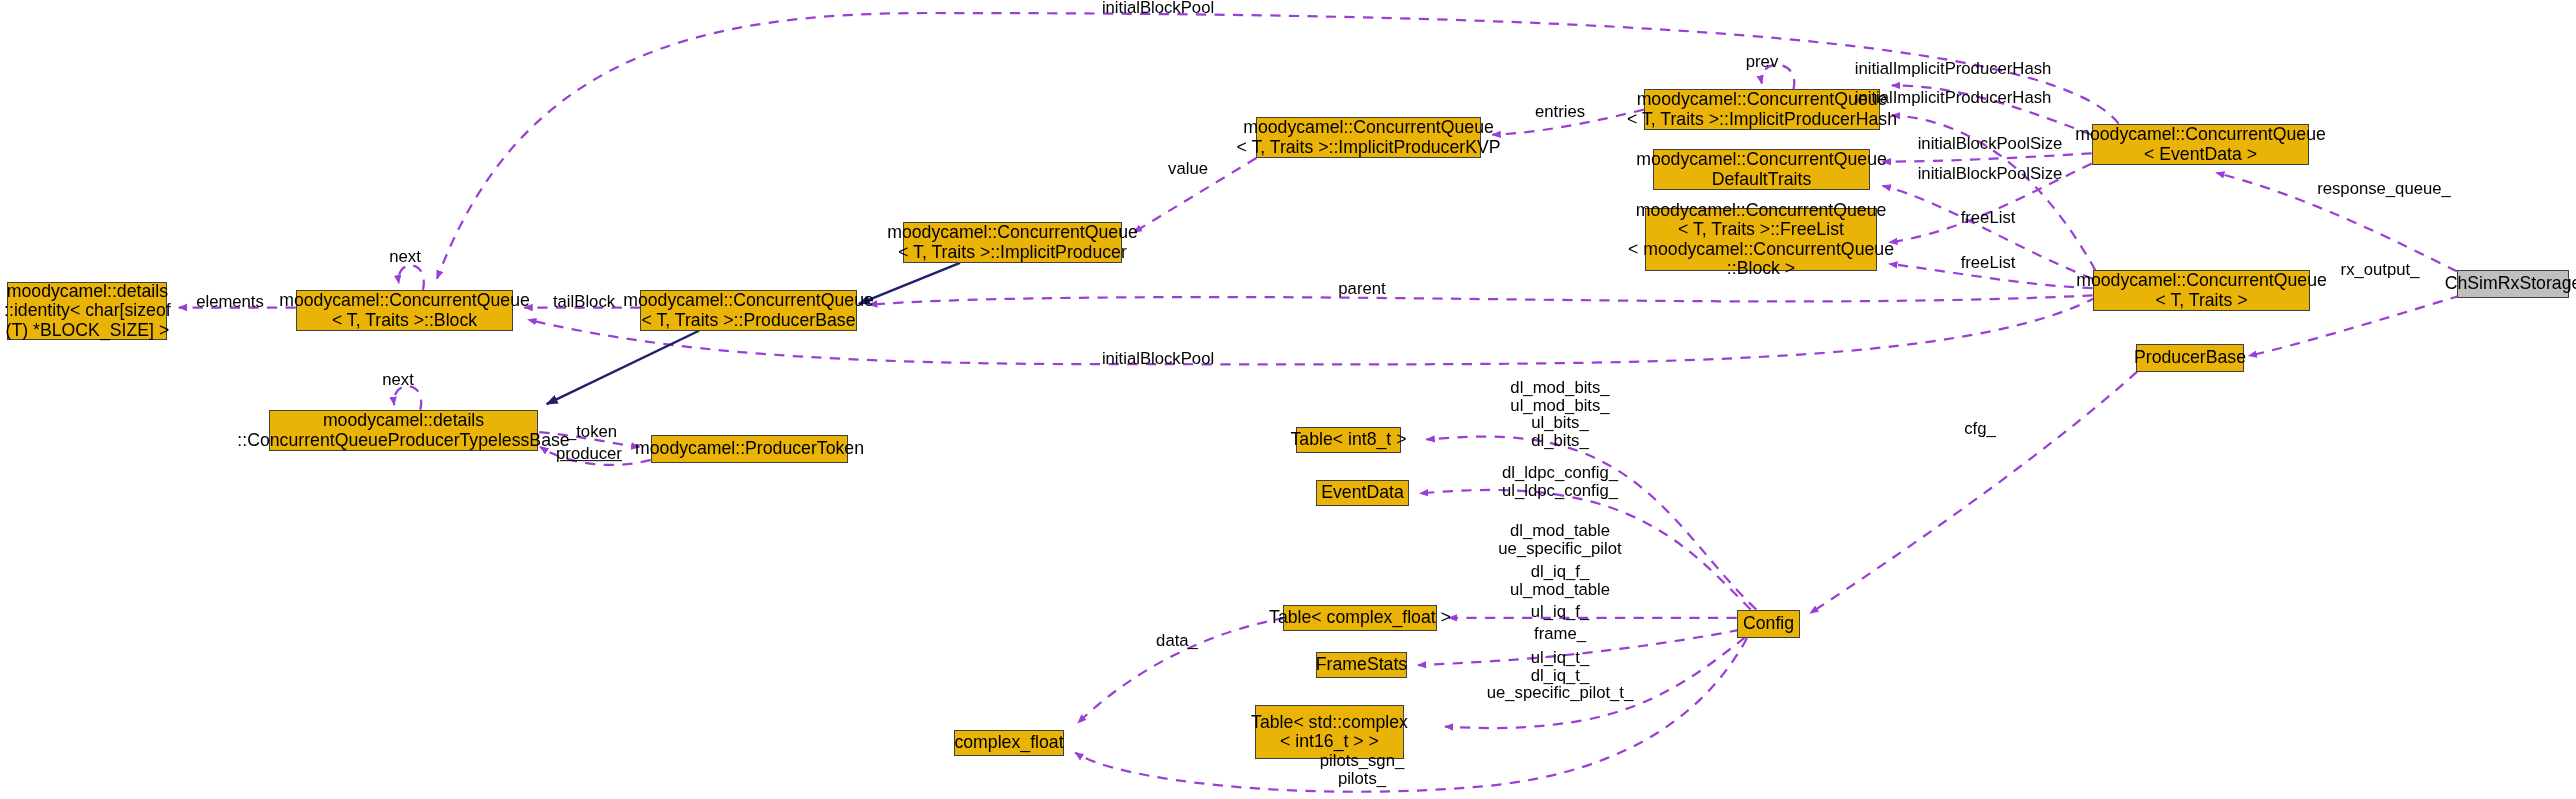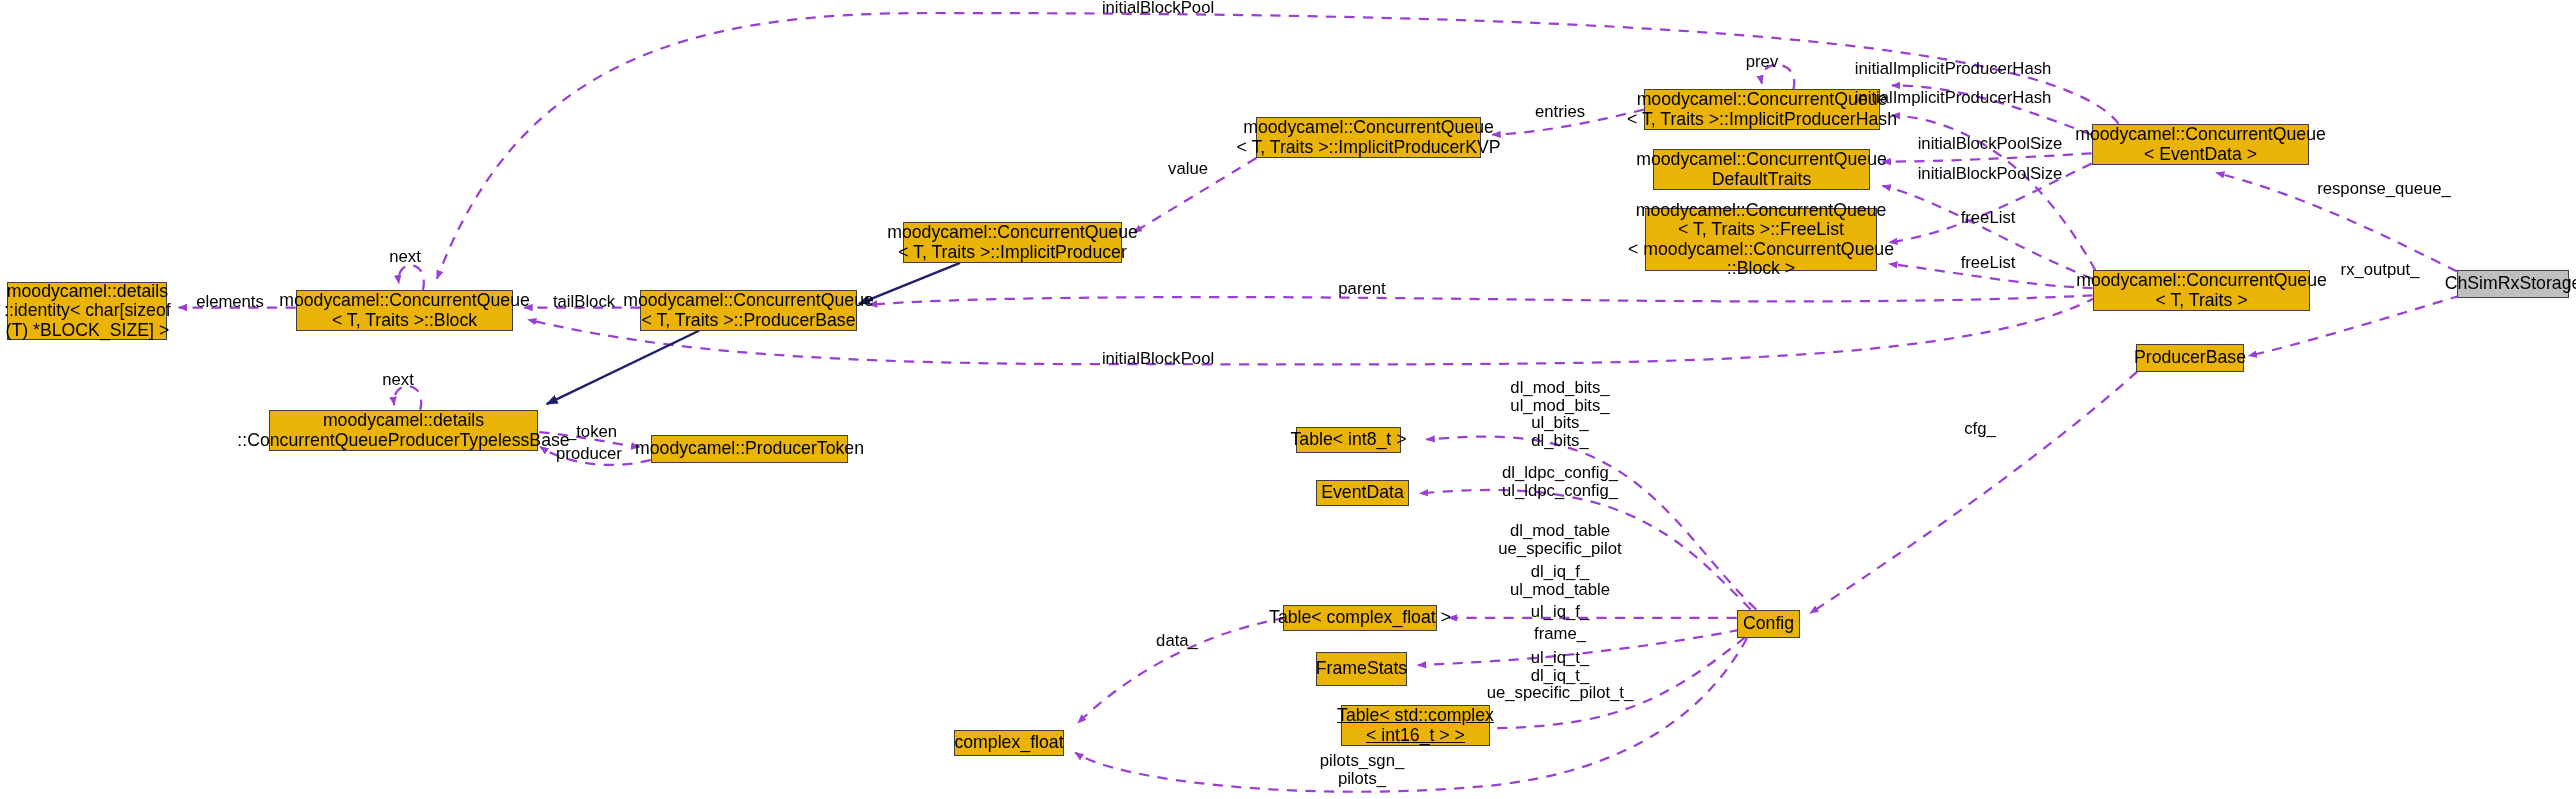--- a/index.html
+++ b/index.html
@@ -210,25 +210,25 @@
   </div>
 
   <div class="node-box" style="left:1316px; top:480px; width:93px; height:26px;">
     <span>EventData</span>
   </div>
 
   <div class="node-box" style="left:1283px; top:605px; width:154px; height:26px;">
     <span>Table&lt; complex_float &gt;</span>
   </div>
 
-  <div class="node-box" style="left:1316px; top:652px; width:91px; height:34px;text-align:center;">
+  <div class="node-box" style="left:1316px; top:652px; width:91px; height:26px;text-align:center;">
     <span>FrameStats</span>
   </div>
 
-  <div class="node-box" style="left:1341px; top:705px; width:149px; height:41px;text-decoration:underline;">
+  <div class="node-box" style="left:1255px; top:705px; width:149px; height:54px;">
     <span>Table&lt; std::complex
 &lt; int16_t &gt; &gt;</span>
   </div>
 
   <div class="node-box" style="left:954px; top:730px; width:110px; height:26px;">
     <span>complex_float</span>
   </div>
 
   <div class="node-box" style="left:1737px; top:610px; width:63px; height:28px;">
     <span>Config</span>
@@ -246,21 +246,21 @@
   <div class="edge-label" style="left:1988px; top:218px;">freeList</div>
   <div class="edge-label" style="left:1988px; top:263px;">freeList</div>
   <div class="edge-label" style="left:405px; top:257px;">next</div>
   <div class="edge-label" style="left:230px; top:302px;">elements</div>
   <div class="edge-label" style="left:584px; top:302px;">tailBlock</div>
   <div class="edge-label" style="left:1362px; top:289px;">parent</div>
   <div class="edge-label" style="left:2380px; top:270px;">rx_output_</div>
   <div class="edge-label" style="left:1158px; top:359px;">initialBlockPool</div>
   <div class="edge-label" style="left:398px; top:380px;">next</div>
   <div class="edge-label" style="left:592px; top:432px;">_token</div>
-  <div class="edge-label" style="left:589px; top:454px;">producer</div>
+  <div class="edge-label" style="left:589px; top:454px;text-decoration:underline;">producer</div>
   <div class="edge-label" style="left:1560px; top:414px;">dl_mod_bits_
 ul_mod_bits_
 ul_bits_
 dl_bits_</div>
   <div class="edge-label" style="left:1560px; top:482px;">dl_ldpc_config_
 ul_ldpc_config_</div>
   <div class="edge-label" style="left:1560px; top:540px;">dl_mod_table
 ue_specific_pilot</div>
   <div class="edge-label" style="left:1560px; top:581px;">dl_iq_f_
 ul_mod_table</div>

